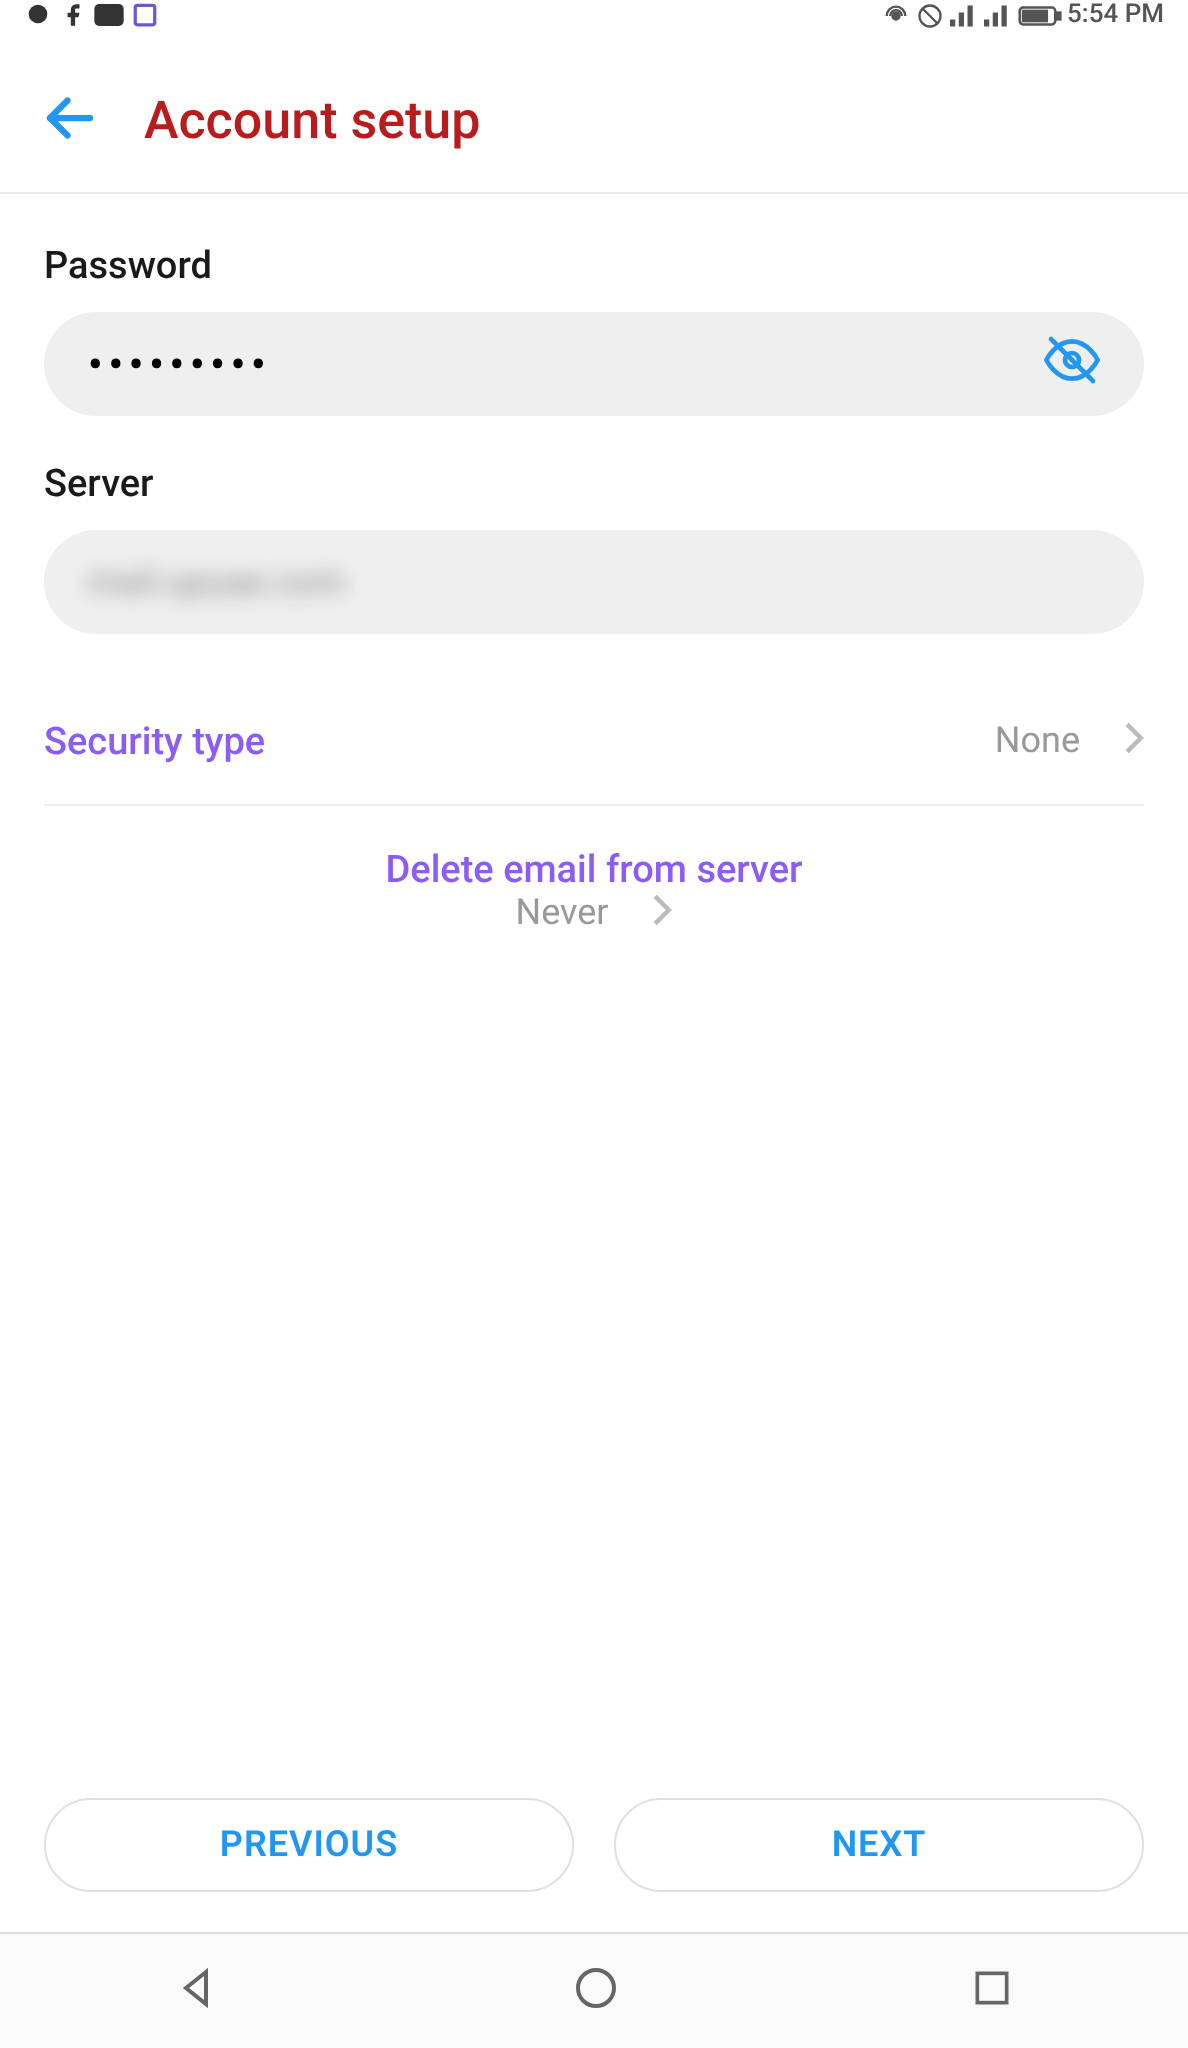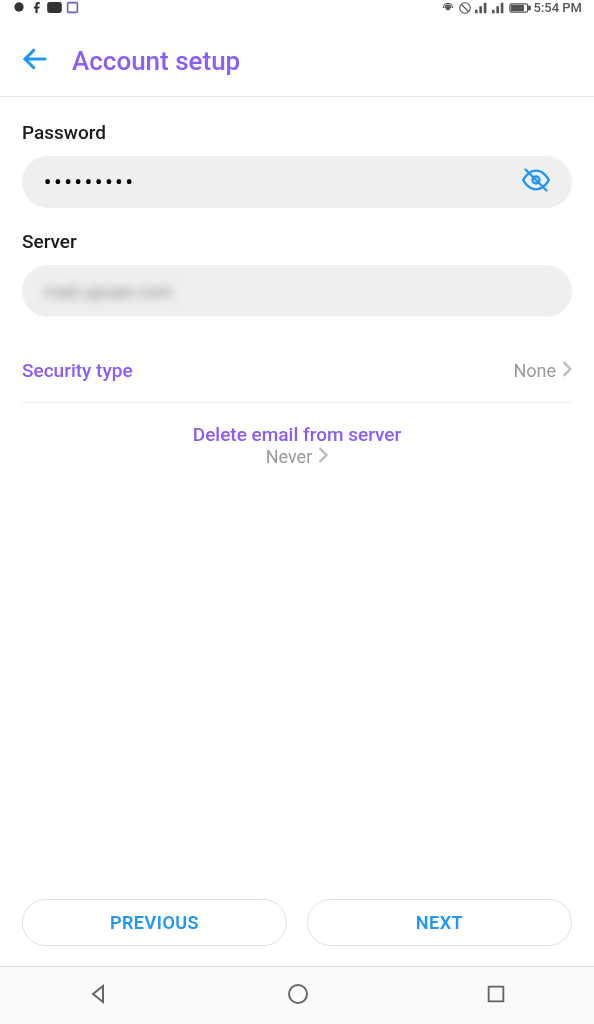--- a/index.html
+++ b/index.html
@@ -5,36 +5,36 @@
     * { margin: 0; padding: 0; box-sizing: border-box; font-family: -apple-system, BlinkMacSystemFont, 'Segoe UI', Roboto, sans-serif; }
     body { width: 594px; height: 1024px; background: #fff; overflow: hidden; position: relative; }
     
     .status-bar { height: 28px; display: flex; align-items: flex-start; justify-content: space-between; padding: 0 12px; font-size: 13px; color: #555; }
     .status-left { display: flex; align-items: center; gap: 4px; }
     .status-right { display: flex; align-items: center; gap: 3px; font-weight: 500; }
     .status-icon { display: inline-flex; }
     
     .header { display: flex; align-items: center; padding: 16px 20px 18px; border-bottom: 1px solid #e8e8e8; gap: 22px; }
     .back-arrow { color: #2196F3; }
-    .header-title { font-size: 26px; font-weight: 500; color: #8b5cf6; }
+    .header-title { font-size: 26px; font-weight: 500; color: #b91c1c; }
     
     .form { padding: 24px 22px 0; }
     .field { margin-bottom: 22px; }
     .field-label { font-size: 19px; font-weight: 500; color: #1a1a1a; margin-bottom: 12px; display: block; }
     .input-wrap { background: #efefef; border-radius: 28px; padding: 14px 22px; display: flex; align-items: center; height: 52px; }
     .input-value { font-size: 18px; color: #222; flex: 1; border: none; background: transparent; outline: none; }
     .input-value.blurred { filter: blur(5px); color: #888; }
     .password-dots { font-size: 20px; letter-spacing: 3px; color: #000; font-weight: 700; }
     .eye-icon { color: #2196F3; margin-left: 8px; }
     
     .settings-list { margin-top: 4px; }
     .settings-row { display: flex; align-items: center; justify-content: space-between; padding: 20px 0; border-bottom: 1px solid #eee; }
     .settings-row:last-child { border-bottom: none; flex-direction: column; }
     .settings-label { font-size: 19px; font-weight: 500; color: #8b5cf6; }
-    .settings-value-wrap { display: flex; align-items: center; gap: 6px; }
+    .settings-value-wrap { display: flex; align-items: center; gap: 22px; }
     .settings-value { font-size: 18px; color: #999; }
     .chevron { color: #bbb; }
     
     .button-row { position: absolute; bottom: 78px; left: 0; right: 0; display: flex; gap: 20px; padding: 0 22px; }
     .btn { flex: 1; padding: 12px 0; border: 1px solid #e0e0e0; border-radius: 28px; background: #fff; color: #2196F3; font-size: 18px; font-weight: 600; letter-spacing: 0.5px; text-align: center; cursor: pointer; }
     
     .nav-bar { position: absolute; bottom: 0; left: 0; right: 0; height: 58px; display: flex; align-items: center; justify-content: space-around; border-top: 1px solid #ddd; background:#fafafa; }
     .nav-btn { color: #666; }
   </style>
 </head>

